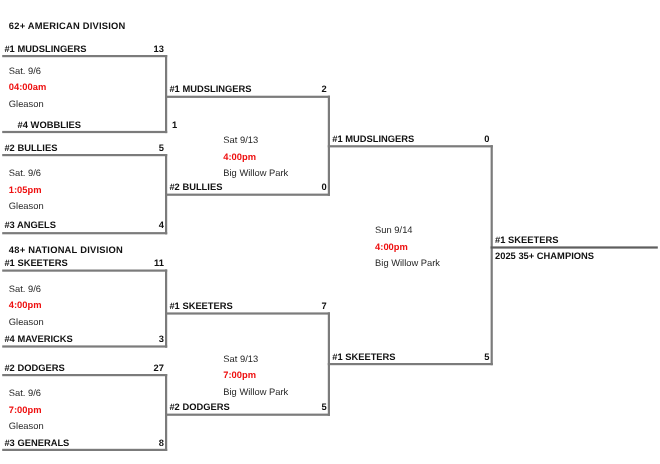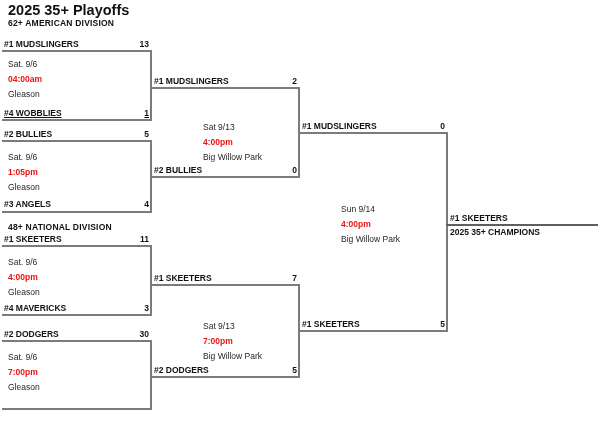--- a/index.html
+++ b/index.html
@@ -19,21 +19,20 @@
   .team .score{font-weight:bold;}
   .info{position:absolute;font-size:8.5px;line-height:15px;color:#262626;white-space:nowrap;}
   .info .time{color:#ee1111;font-weight:bold;}
   .champ-caption{position:absolute;font-size:8.5px;font-weight:bold;color:#111;white-space:nowrap;}
 </style>
 </head>
 <body>
 
 <div id="stage">
 
-  <div class="title">2025 35+ Playoffs</div>
   <div class="division" style="top:18px;">62+ AMERICAN DIVISION</div>
   <div class="division" style="top:222px;">48+ NATIONAL DIVISION</div>
 
   <div class="hline" style="left:2px;top:50px;width:150px;"></div>
   <div class="hline" style="left:2px;top:119px;width:150px;"></div>
   <div class="vline" style="left:150px;top:50px;height:71px;"></div>
 
   <div class="hline" style="left:2px;top:140px;width:150px;"></div>
   <div class="hline" style="left:2px;top:211px;width:150px;"></div>
   <div class="vline" style="left:150px;top:140px;height:73px;"></div>
@@ -62,21 +61,21 @@
 
   <div class="team" style="left:4px;top:37px;width:145px;">
     <span>#1 MUDSLINGERS</span>
     <span class="score">13</span>
   </div>
   <div class="info" style="left:8px;top:57px;">
     <div>Sat. 9/6</div>
     <div class="time">04:00am</div>
     <div>Gleason</div>
   </div>
-  <div class="team" style="left:4px;top:106px;width:145px;text-decoration:underline;">
+  <div class="team" style="left:16px;top:106px;width:145px;">
     <span>#4 WOBBLIES</span>
     <span class="score">1</span>
   </div>
 
   <div class="team" style="left:4px;top:127px;width:145px;">
     <span>#2 BULLIES</span>
     <span class="score">5</span>
   </div>
   <div class="info" style="left:8px;top:150px;">
     <div>Sat. 9/6</div>
@@ -111,26 +110,30 @@
     <div class="time">4:00pm</div>
     <div>Gleason</div>
   </div>
   <div class="team" style="left:4px;top:301px;width:145px;">
     <span>#4 MAVERICKS</span>
     <span class="score">3</span>
   </div>
 
   <div class="team" style="left:4px;top:327px;width:145px;">
     <span>#2 DODGERS</span>
-    <span class="score">30</span>
+    <span class="score">27</span>
   </div>
   <div class="info" style="left:8px;top:350px;">
     <div>Sat. 9/6</div>
     <div class="time">7:00pm</div>
     <div>Gleason</div>
+  </div>
+  <div class="team" style="left:4px;top:395px;width:145px;">
+    <span>#3 GENERALS</span>
+    <span class="score">8</span>
   </div>
 
   <div class="team" style="left:154px;top:271px;width:143px;">
     <span>#1 SKEETERS</span>
     <span class="score">7</span>
   </div>
   <div class="info" style="left:203px;top:319px;">
     <div>Sat 9/13</div>
     <div class="time">7:00pm</div>
     <div>Big Willow Park</div>

